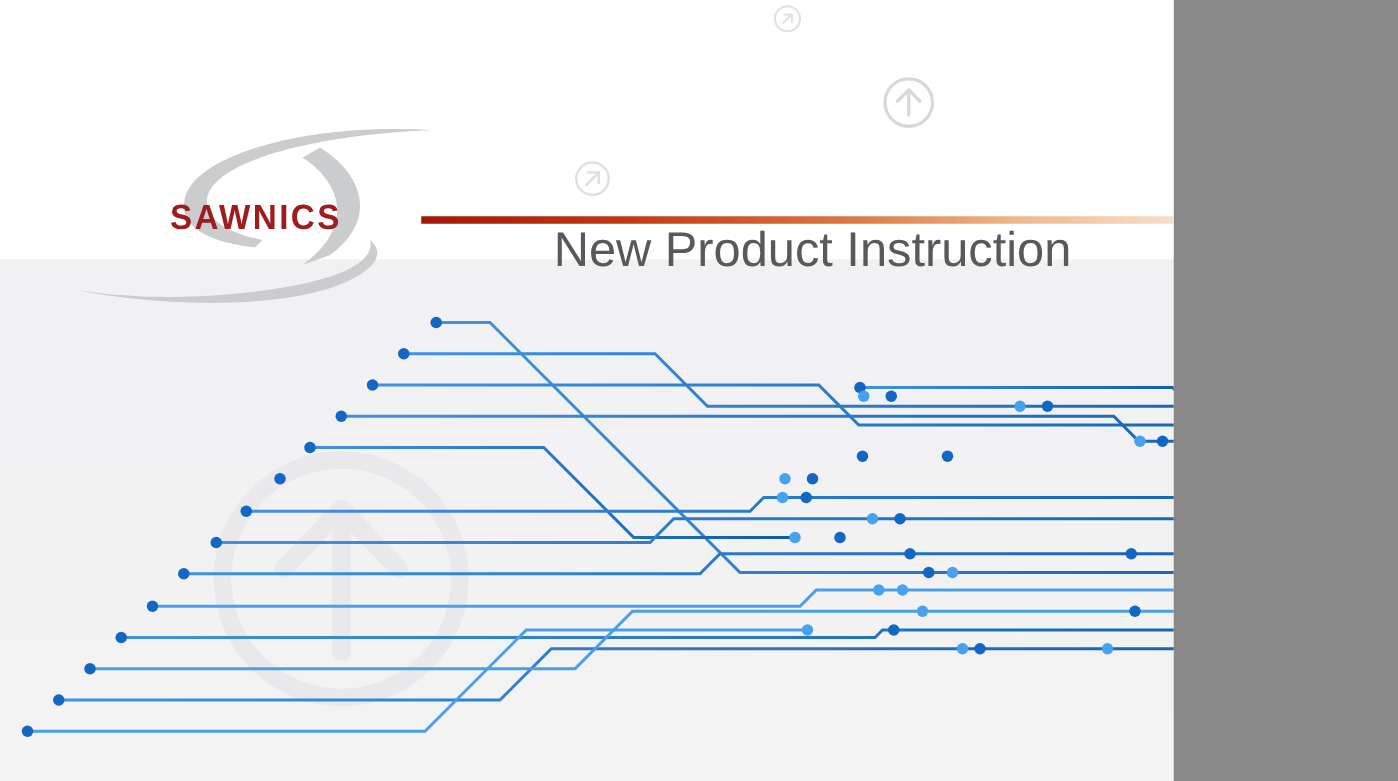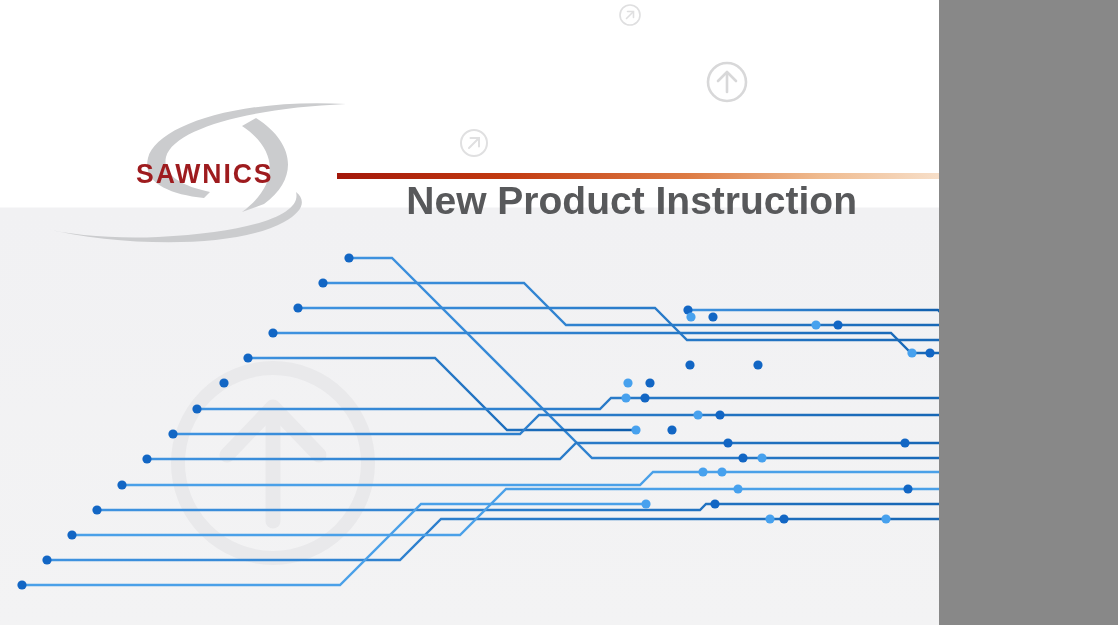--- a/index.html
+++ b/index.html
@@ -21,21 +21,21 @@
   }
   #accent-line{
     left:337px;top:173px;height:6px;right:0;
     background:linear-gradient(90deg,#a3170a 0%,#c23a10 28%,#dd7a43 58%,#efba8e 80%,#f7dfc9 100%);
   }
   
   #title-block{
     top:168px;right:82px;
     text-align:left;
     color:#58595b;
-    font-size:39px;font-weight:bold;line-height:66px;
+    font-size:39px;font-weight:normal;line-height:66px;
     letter-spacing:0px;
   }
   svg{display:block;}
 </style>
 </head>
 <body>
 
 <div id="slide">
 
   <svg class="abs" style="left:163px;top:353px;" width="220" height="220" viewBox="0 0 220 220">

